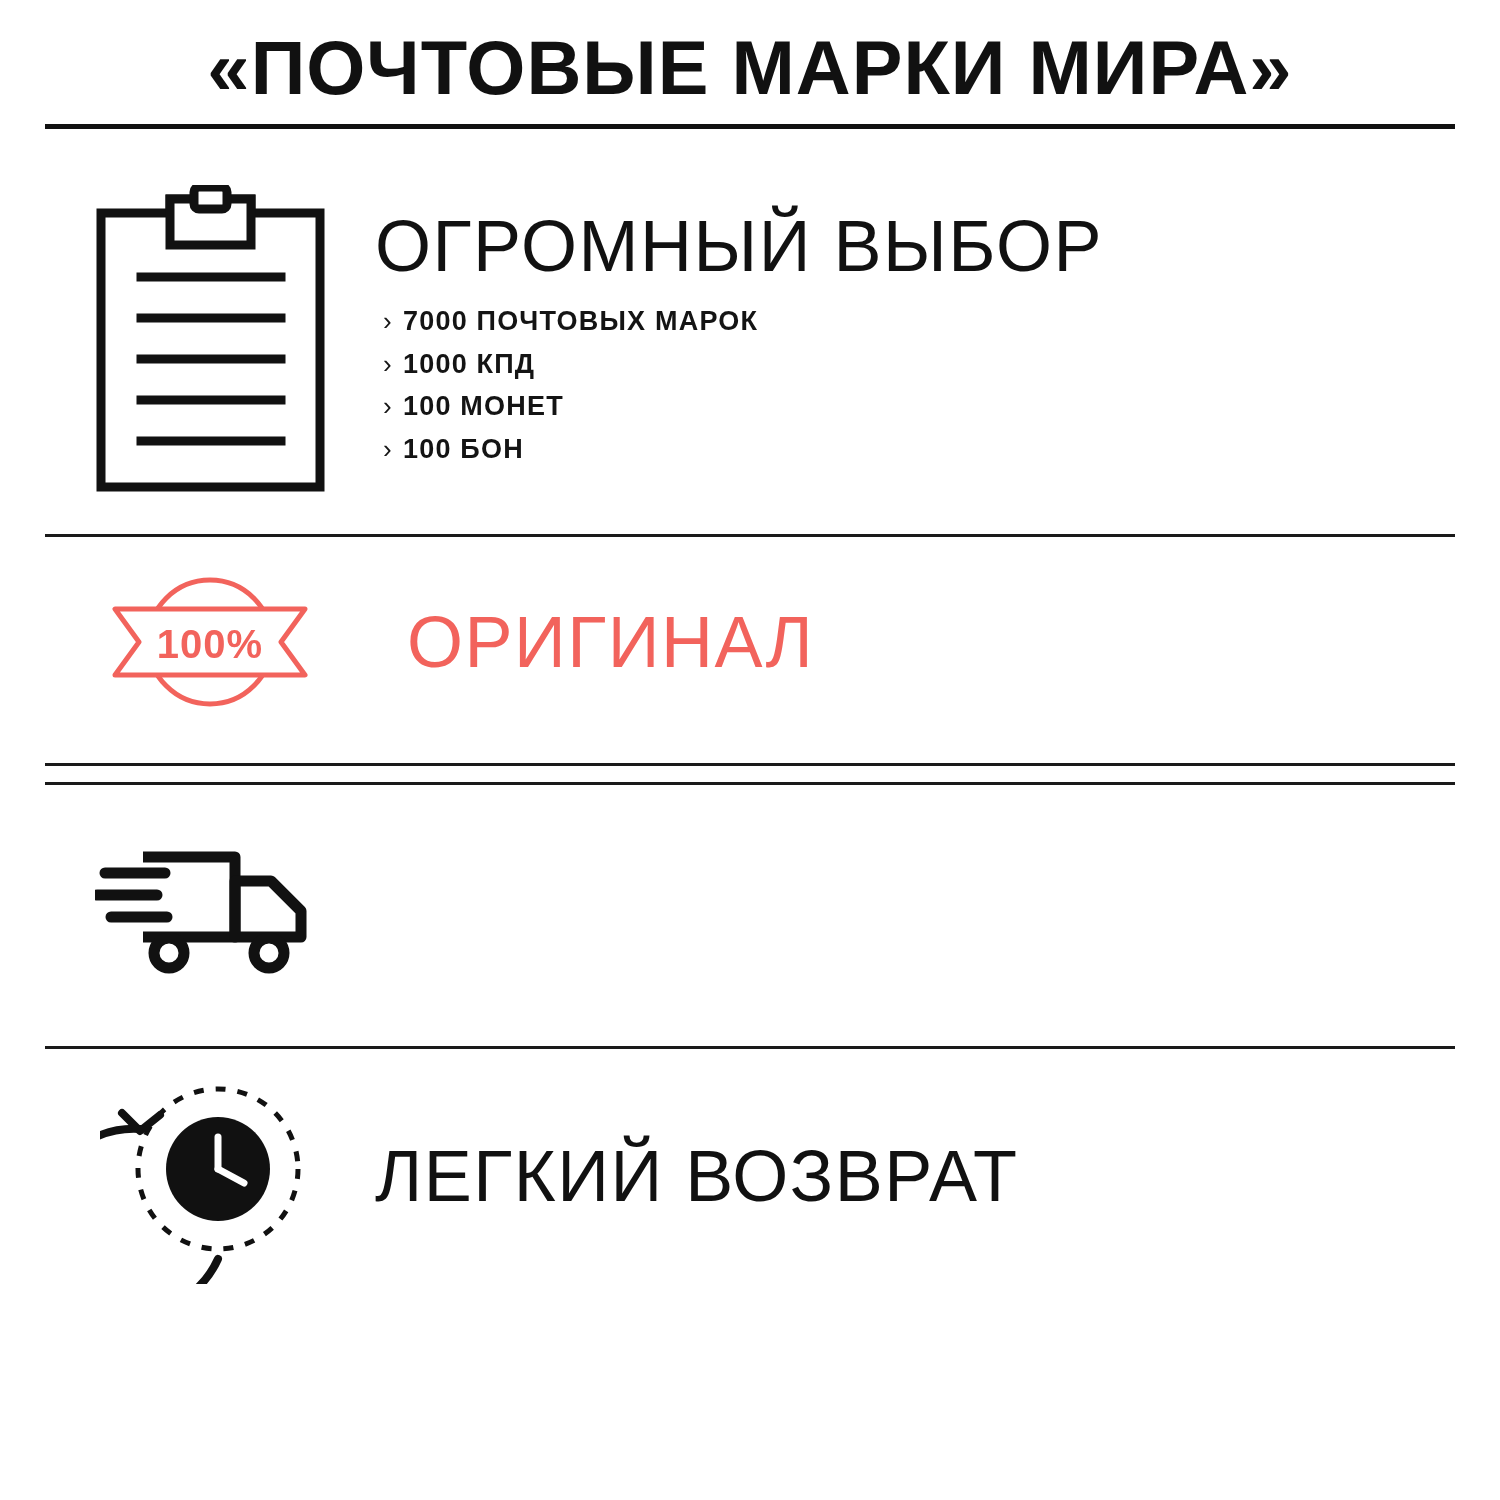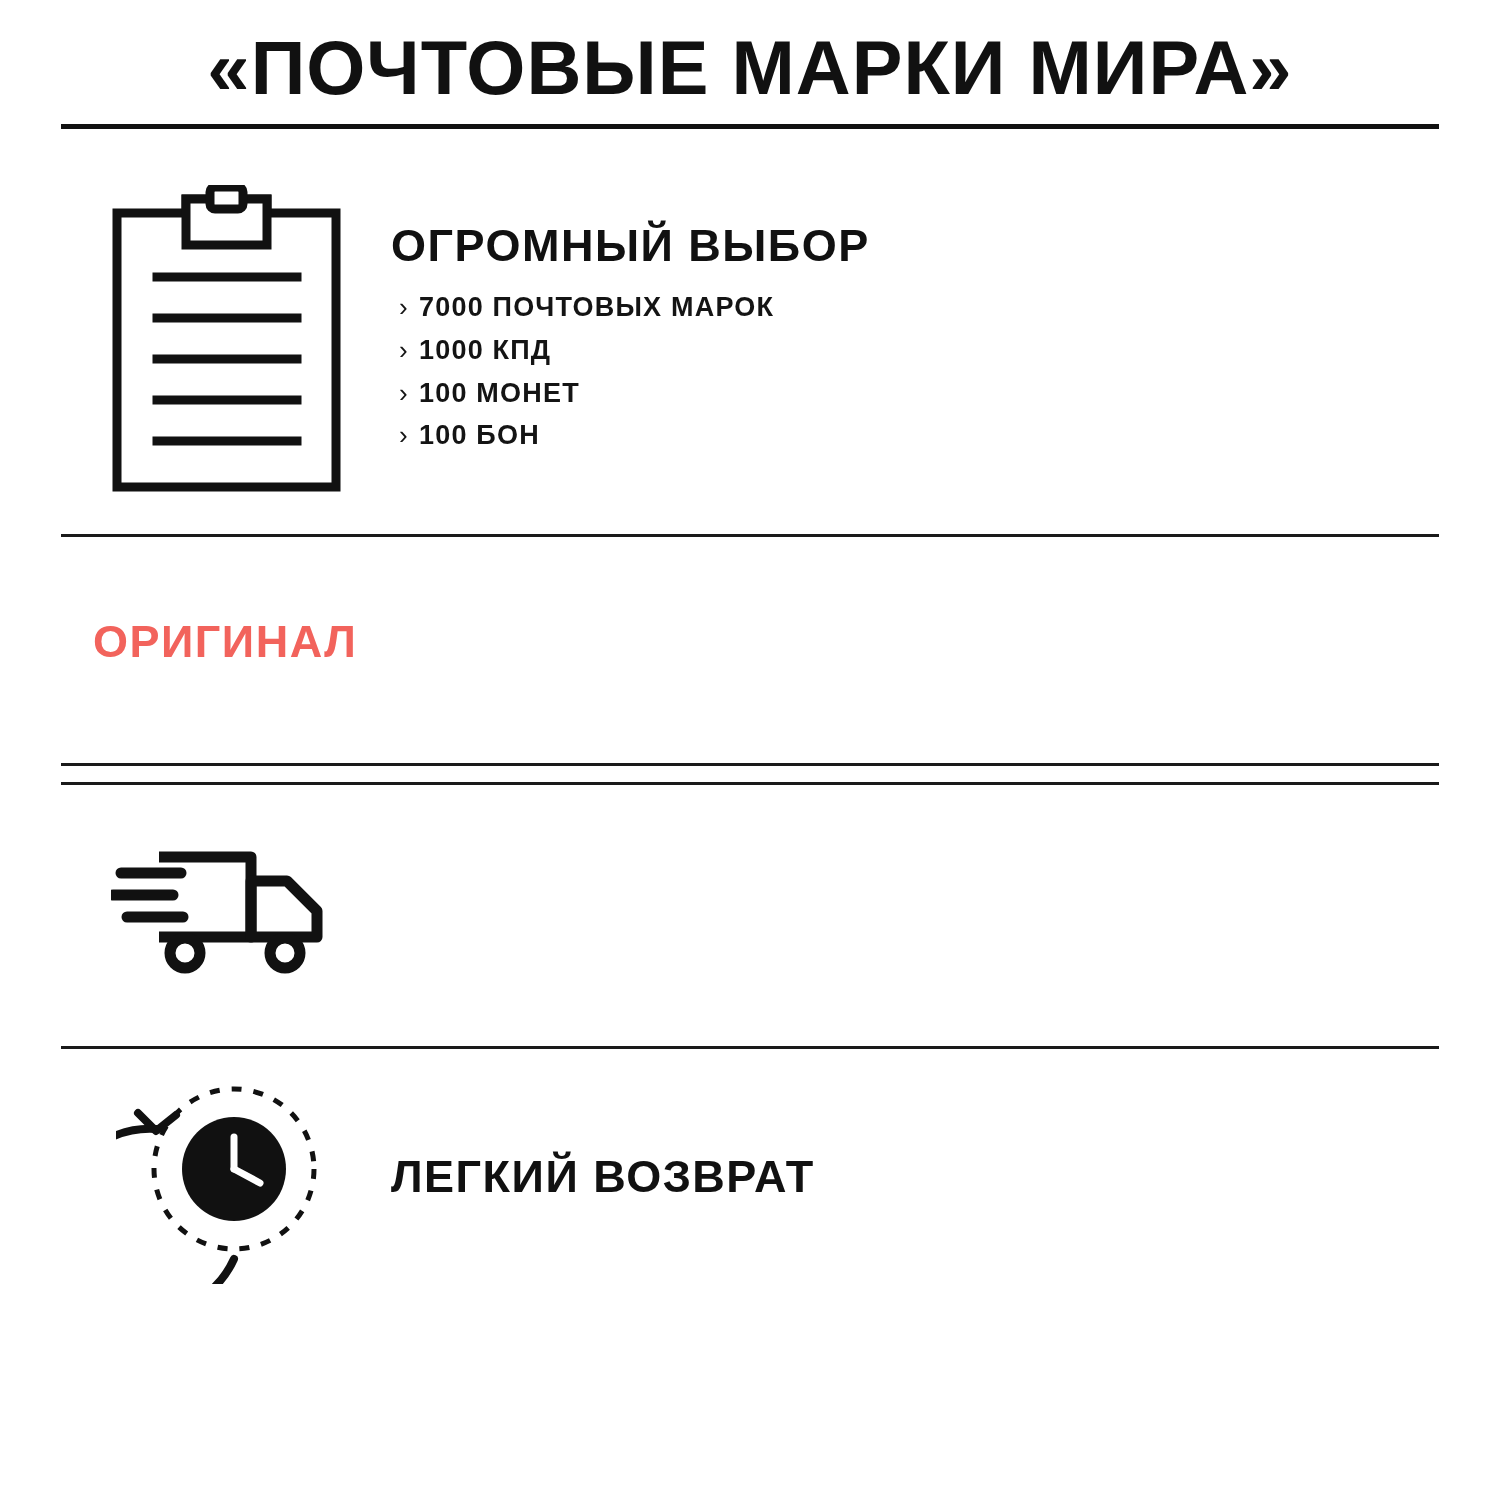--- a/index.html
+++ b/index.html
@@ -12,21 +12,21 @@
     height: 1500px;
     font-family: "Liberation Sans", sans-serif;
     color: #111111;
     overflow: hidden;
   }
   .page {
     position: relative;
     width: 1500px;
     height: 1500px;
     box-sizing: border-box;
-    padding: 0 61px;
+    padding: 0 45px;
   }
 
   
   .header {
     padding-top: 28px;
   }
   .header-title {
     font-size: 76px;
     line-height: 1.05;
     font-weight: 700;
@@ -56,23 +56,23 @@
     min-width: 330px;
     display: flex;
     align-items: center;
     justify-content: center;
   }
   .feature-body {
     flex: 1;
     padding-right: 10px;
   }
   .feature-heading {
-    font-size: 45px;
+    font-size: 72px;
     line-height: 1.0;
-    font-weight: 700;
+    font-weight: 400;
     letter-spacing: 1.5px;
     color: #111111;
     white-space: nowrap;
   }
   .feature-heading.accent {
     color: #f2635c;
     margin-left: 32px;
   }
   .bullets {
     margin: 18px 0 0 8px;
@@ -151,20 +151,27 @@
             <span class="chev">›</span>
             <span>100 БОН</span>
           </li>
       </ul>
     </div>
   </div>
 
   <div class="rule thin"></div>
 
   <div class="feature-row row-2">
+    <div class="feature-icon">
+      <svg width="230" height="160" viewBox="0 0 230 160" fill="none" xmlns="http://www.w3.org/2000/svg">
+        <circle cx="115" cy="80" r="62" stroke="#f2635c" stroke-width="5"></circle>
+        <path d="M20 47 H210 L186 80 L210 113 H20 L44 80 Z" stroke="#f2635c" stroke-width="5" fill="#ffffff" stroke-linejoin="round"></path>
+        <text x="115" y="96" text-anchor="middle" font-family="Liberation Sans, sans-serif" font-size="40" font-weight="700" fill="#f2635c" letter-spacing="1">100%</text>
+      </svg>
+    </div>
     <div class="feature-body">
       <div class="feature-heading accent">ОРИГИНАЛ</div>
     </div>
   </div>
 
   <div class="rule thin"></div>
 
 
   <div class="rule thin"></div>
 

